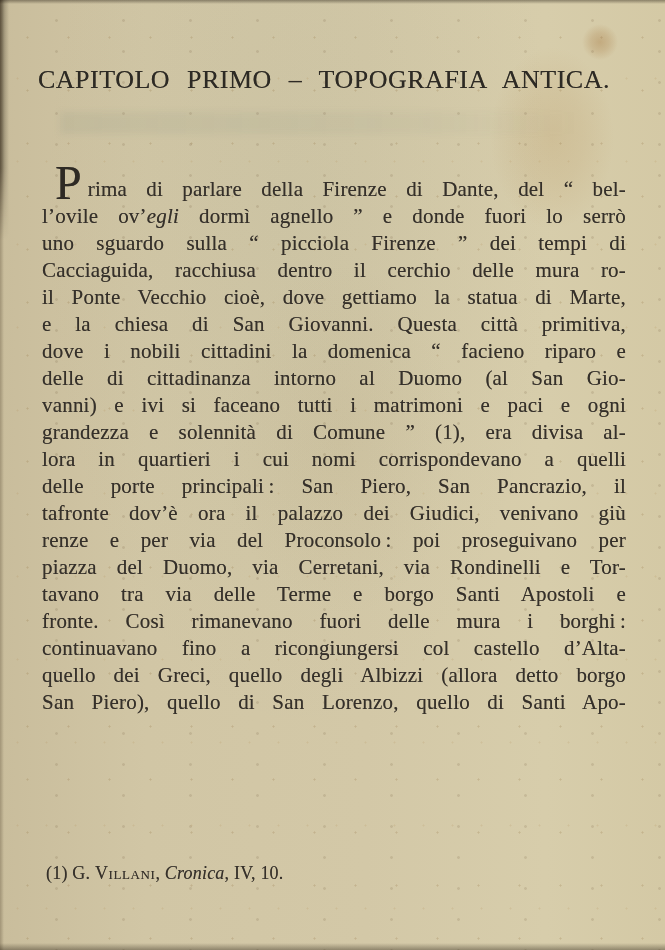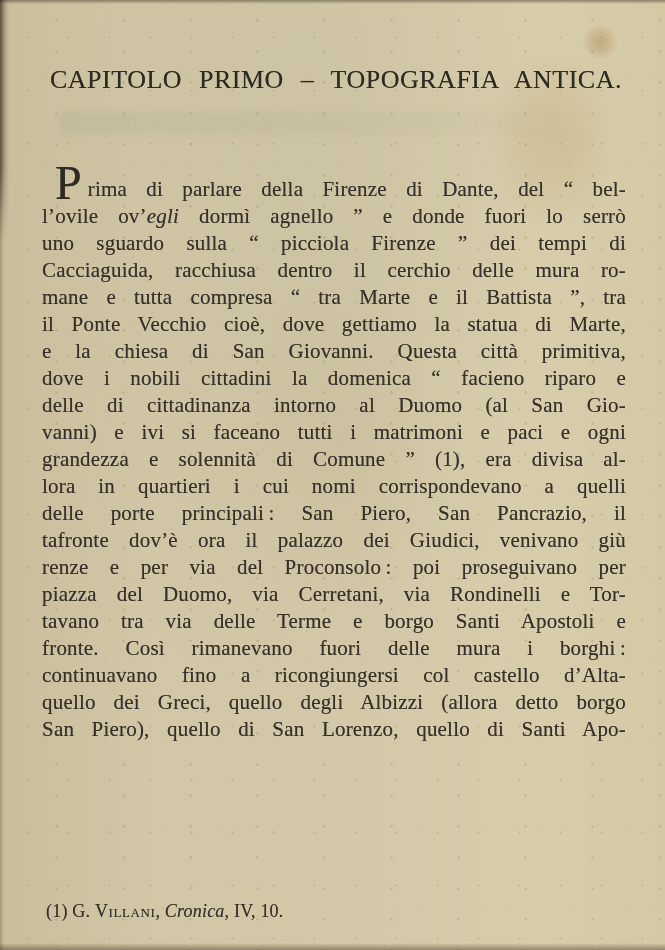--- a/index.html
+++ b/index.html
@@ -49,21 +49,21 @@
     background: linear-gradient(0deg, rgba(32,24,12,.38), rgba(32,24,12,0));
   }
   
   .showthrough {
     position: absolute; left: 60px; top: 112px; width: 520px; height: 22px; z-index: 1;
     background: linear-gradient(90deg, rgba(110,130,115,.10), rgba(110,130,115,.05) 70%, rgba(110,130,115,0));
     filter: blur(3px); pointer-events: none;
   }
 
   .chapter-title {
-    position: absolute; left: 50px; top: 63px; width: 572px; z-index: 3;
+    position: absolute; left: 38px; top: 63px; width: 572px; z-index: 3;
     font-size: 26px; line-height: 34px;
     color: #2d2a24;
     letter-spacing: 0.5px;
     text-align: justify; text-align-last: justify;
     text-shadow: 0 0 0.5px rgba(45,42,36,.6);
   }
 
   .paragraph {
     position: absolute; left: 42px; top: 176px; width: 584px; z-index: 3;
     font-size: 21px; line-height: 27px;
@@ -83,21 +83,21 @@
     vertical-align: -0.055em;
     margin-left: 13px;
     margin-right: 6px;
     letter-spacing: 0;
     color: #2e2a24;
   }
   .it { font-style: italic; }
   .sc { font-variant: small-caps; letter-spacing: 0.6px; }
 
   .footnote {
-    position: absolute; left: 46px; top: 900px; width: 560px; z-index: 3;
+    position: absolute; left: 46px; top: 862px; width: 560px; z-index: 3;
     font-size: 18px; line-height: 23px;
     letter-spacing: 0.2px;
     text-shadow: 0 0 0.4px rgba(53,48,42,.5);
   }
 </style>
 </head>
 <body>
 
 <div class="page">
   <div class="speckles"></div>
@@ -107,21 +107,20 @@
   <div class="edge-top"></div>
   <div class="edge-bottom"></div>
 
   <div class="chapter-title">CAPITOLO PRIMO – TOPOGRAFIA ANTICA.</div>
 
   <div class="paragraph">
       <div class="textline"><span class="initial">P</span><span>rima di parlare della Firenze di Dante, del “ bel-</span></div>
       <div class="textline"><span>l’ovile ov’</span><span class="it">egli</span><span> dormì agnello ” e donde fuori lo serrò</span></div>
       <div class="textline"><span>uno sguardo sulla “ picciola Firenze ” dei tempi di</span></div>
       <div class="textline"><span>Cacciaguida, racchiusa dentro il cerchio delle mura ro-</span></div>
-      <div class="textline"><span>mane e tutta compresa “ tra Marte e il Battista ”, tra</span></div>
       <div class="textline"><span>il Ponte Vecchio cioè, dove gettiamo la statua di Marte,</span></div>
       <div class="textline"><span>e la chiesa di San Giovanni. Questa città primitiva,</span></div>
       <div class="textline"><span>dove i nobili cittadini la domenica “ facieno riparo e</span></div>
       <div class="textline"><span>delle di cittadinanza intorno al Duomo (al San Gio-</span></div>
       <div class="textline"><span>vanni) e ivi si faceano tutti i matrimoni e paci e ogni</span></div>
       <div class="textline"><span>grandezza e solennità di Comune ” (1), era divisa al-</span></div>
       <div class="textline"><span>lora in quartieri i cui nomi corrispondevano a quelli</span></div>
       <div class="textline"><span>delle porte principali : San Piero, San Pancrazio, il</span></div>
       <div class="textline"><span>tafronte dov’è ora il palazzo dei Giudici, venivano giù</span></div>
       <div class="textline"><span>renze e per via del Proconsolo : poi proseguivano per</span></div>

